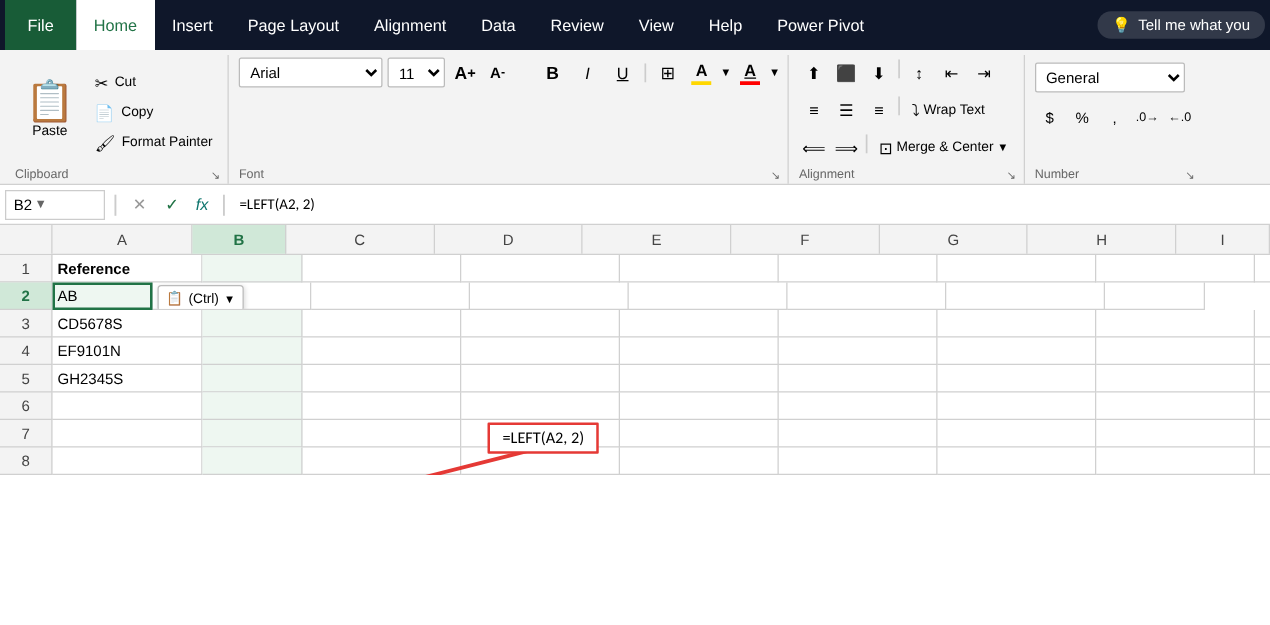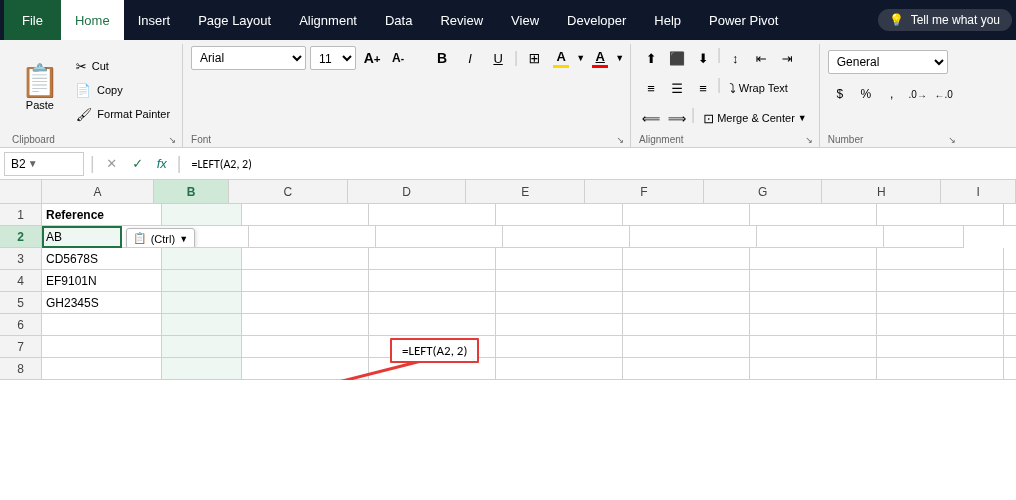--- a/index.html
+++ b/index.html
@@ -444,21 +444,20 @@
 
 <div class="menu-bar">
   <div class="menu-file">File</div>
   <div class="menu-tab active">Home</div>
   <div class="menu-tab">Insert</div>
   <div class="menu-tab">Page Layout</div>
   <div class="menu-tab">Alignment</div>
   <div class="menu-tab">Data</div>
   <div class="menu-tab">Review</div>
   <div class="menu-tab">View</div>
-  <div class="menu-tab">Developer</div>
   <div class="menu-tab">Help</div>
   <div class="menu-tab">Power Pivot</div>
   <div class="menu-bar-right">
     <div class="tell-me">
       <span>💡</span>
       <span>Tell me what you</span>
     </div>
   </div>
 </div>
 

